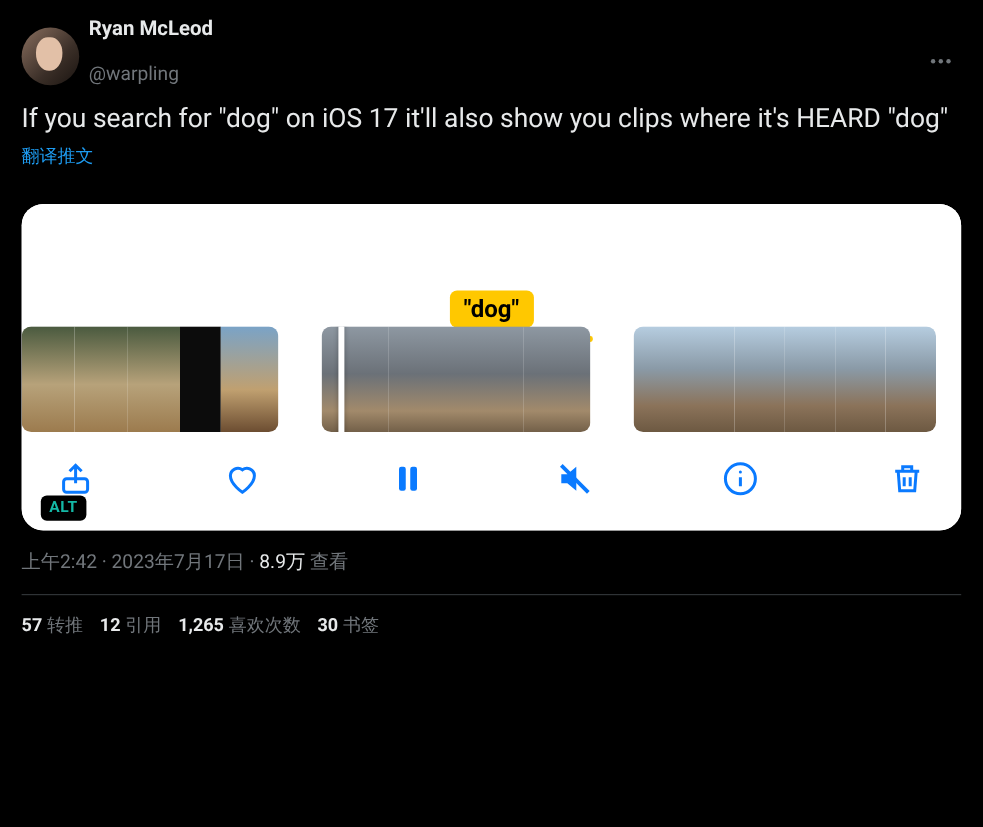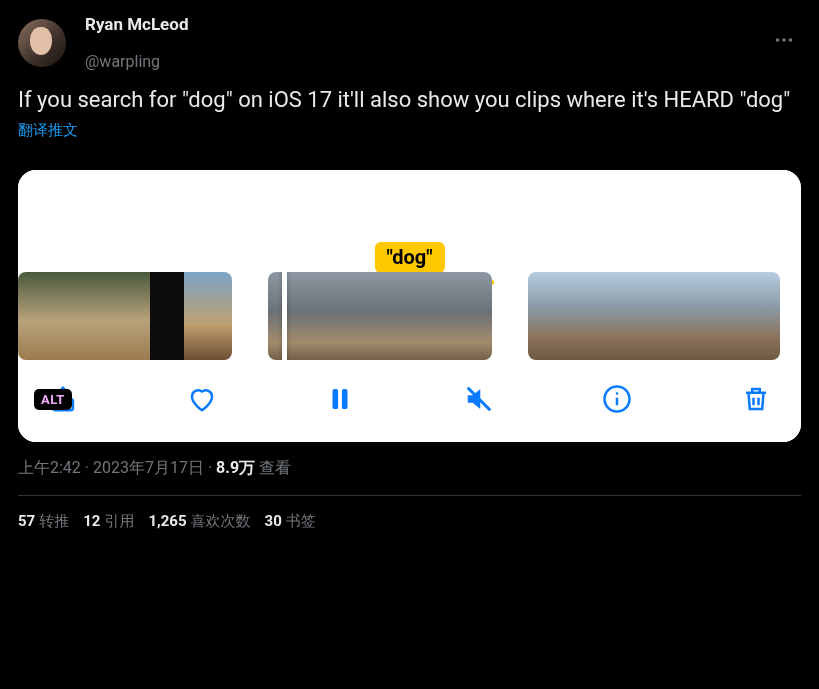--- a/index.html
+++ b/index.html
@@ -10,22 +10,22 @@
     font-family: -apple-system, BlinkMacSystemFont, "Segoe UI", Roboto, Helvetica, Arial, sans-serif;
     color: #e7e9ea;
     overflow: hidden;
     position: relative;
   }
   .tweet {
     padding: 14px 18px 0 18px;
   }
   .header {
     display: flex;
-    align-items: center;
-    gap: 19px;
+    align-items: flex-end;
+    gap: 8px;
     margin-bottom: 14px;
   }
   .avatar {
     width: 48px;
     height: 48px;
     border-radius: 50%;
     background: linear-gradient(135deg, #8a6f5f 0%, #3b2f28 60%, #1a1410 100%);
     flex-shrink: 0;
     position: relative;
     overflow: hidden;
@@ -148,35 +148,35 @@
   .tb-icon {
     color:#0a7aff;
     width:34px; height:34px;
     display:flex; align-items:center; justify-content:center;
     cursor:pointer;
   }
   .tb-icon svg { width:30px; height:30px; }
   .alt-badge {
     position:absolute;
     left:16px;
-    bottom:32px;
+    bottom:8px;
     background:#000;
-    color:#f0abfc;
+    color:#14b8a6;
     font-size:13px;
     font-weight:700;
     padding:3px 7px;
     border-radius:5px;
     letter-spacing:0.5px;
   }
   .meta-line {
     margin-top: 16px;
     color:#71767b;
     font-size:16px;
   }
-  .meta-line .views-num { color:#e7e9ea; font-weight:700; }
+  .meta-line .views-num { color:#e7e9ea; font-weight:400; }
   .divider {
     border-top:1px solid #2f3336;
     margin-top:16px;
   }
   .stats {
     display:flex;
     gap: 14px;
     padding: 16px 0 0 0;
     color:#71767b;
     font-size:15px;

